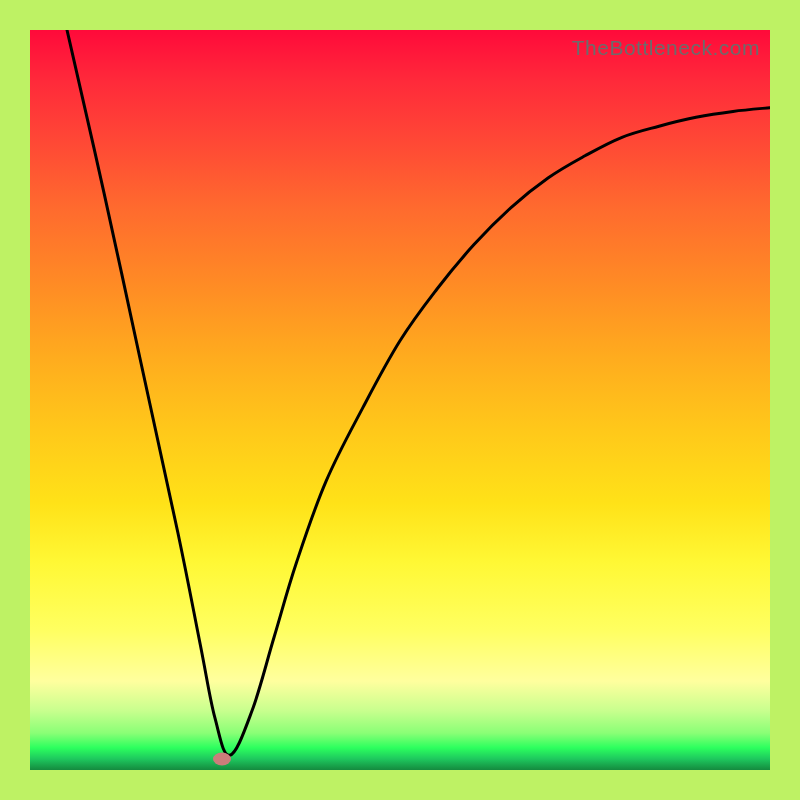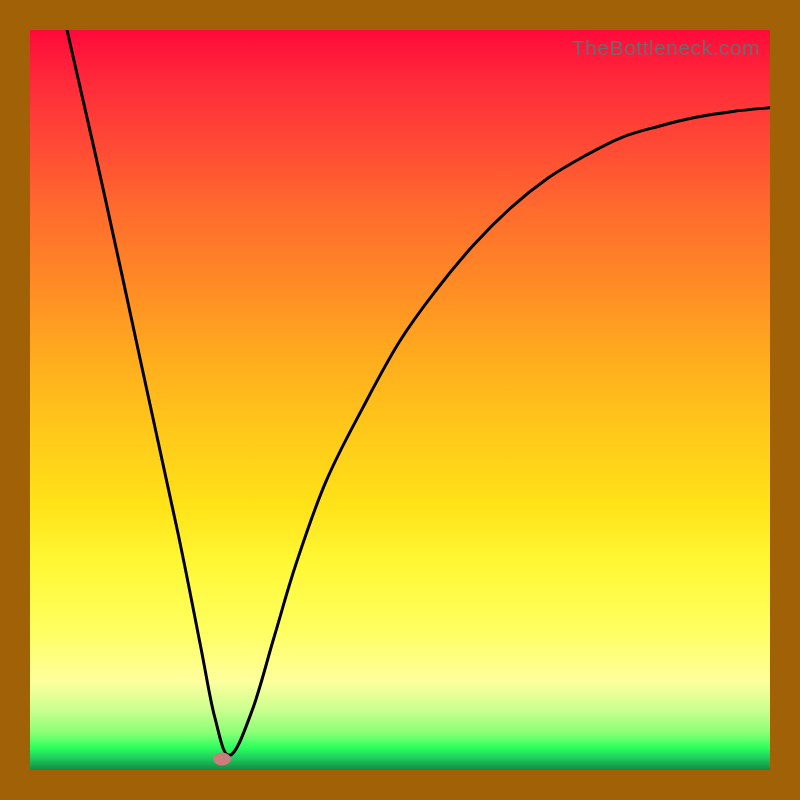--- a/index.html
+++ b/index.html
@@ -8,21 +8,21 @@
     width: 800px;
     height: 800px;
     overflow: hidden;
     background: #000;
     font-family: Arial, Helvetica, sans-serif;
   }
   .frame {
     position: relative;
     width: 800px;
     height: 800px;
-    background: #a16207;
+    background: #bef264;
   }
   .plot-area {
     position: absolute;
     left: 30px;
     top: 30px;
     width: 740px;
     height: 740px;
     background: linear-gradient(to bottom,
       #ff0a3a 0%,
       #ff2a3a 7%,

